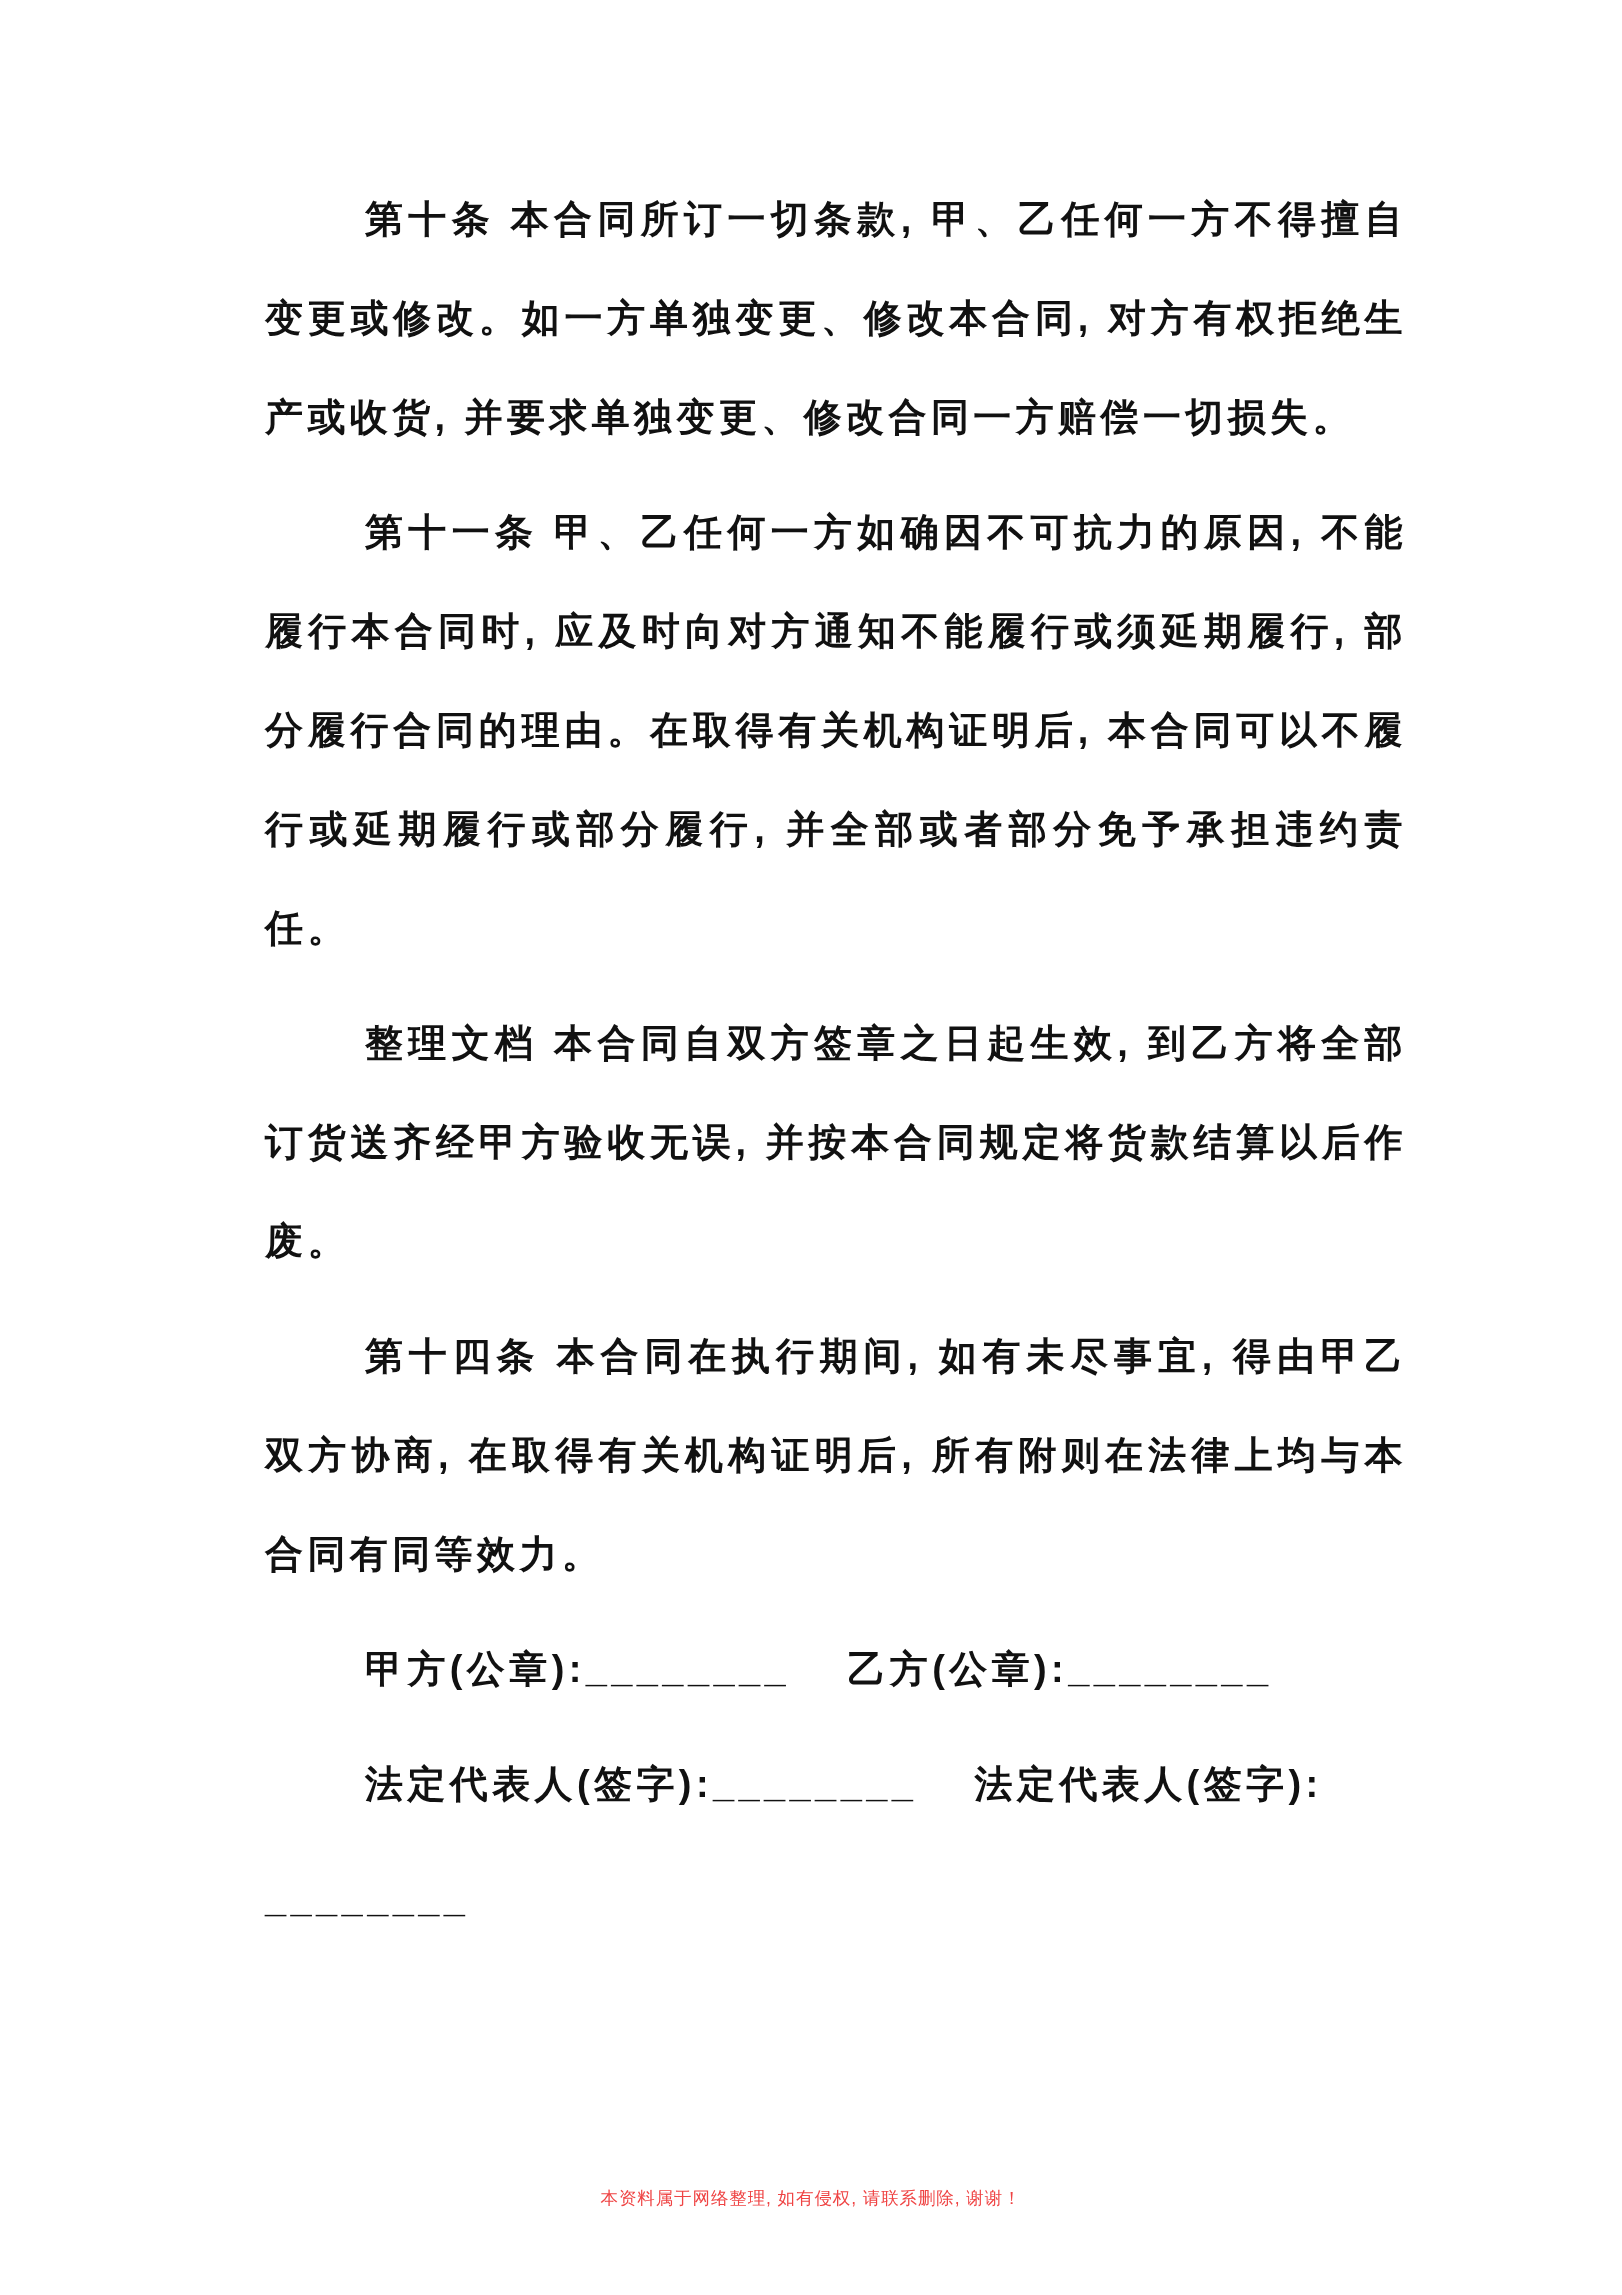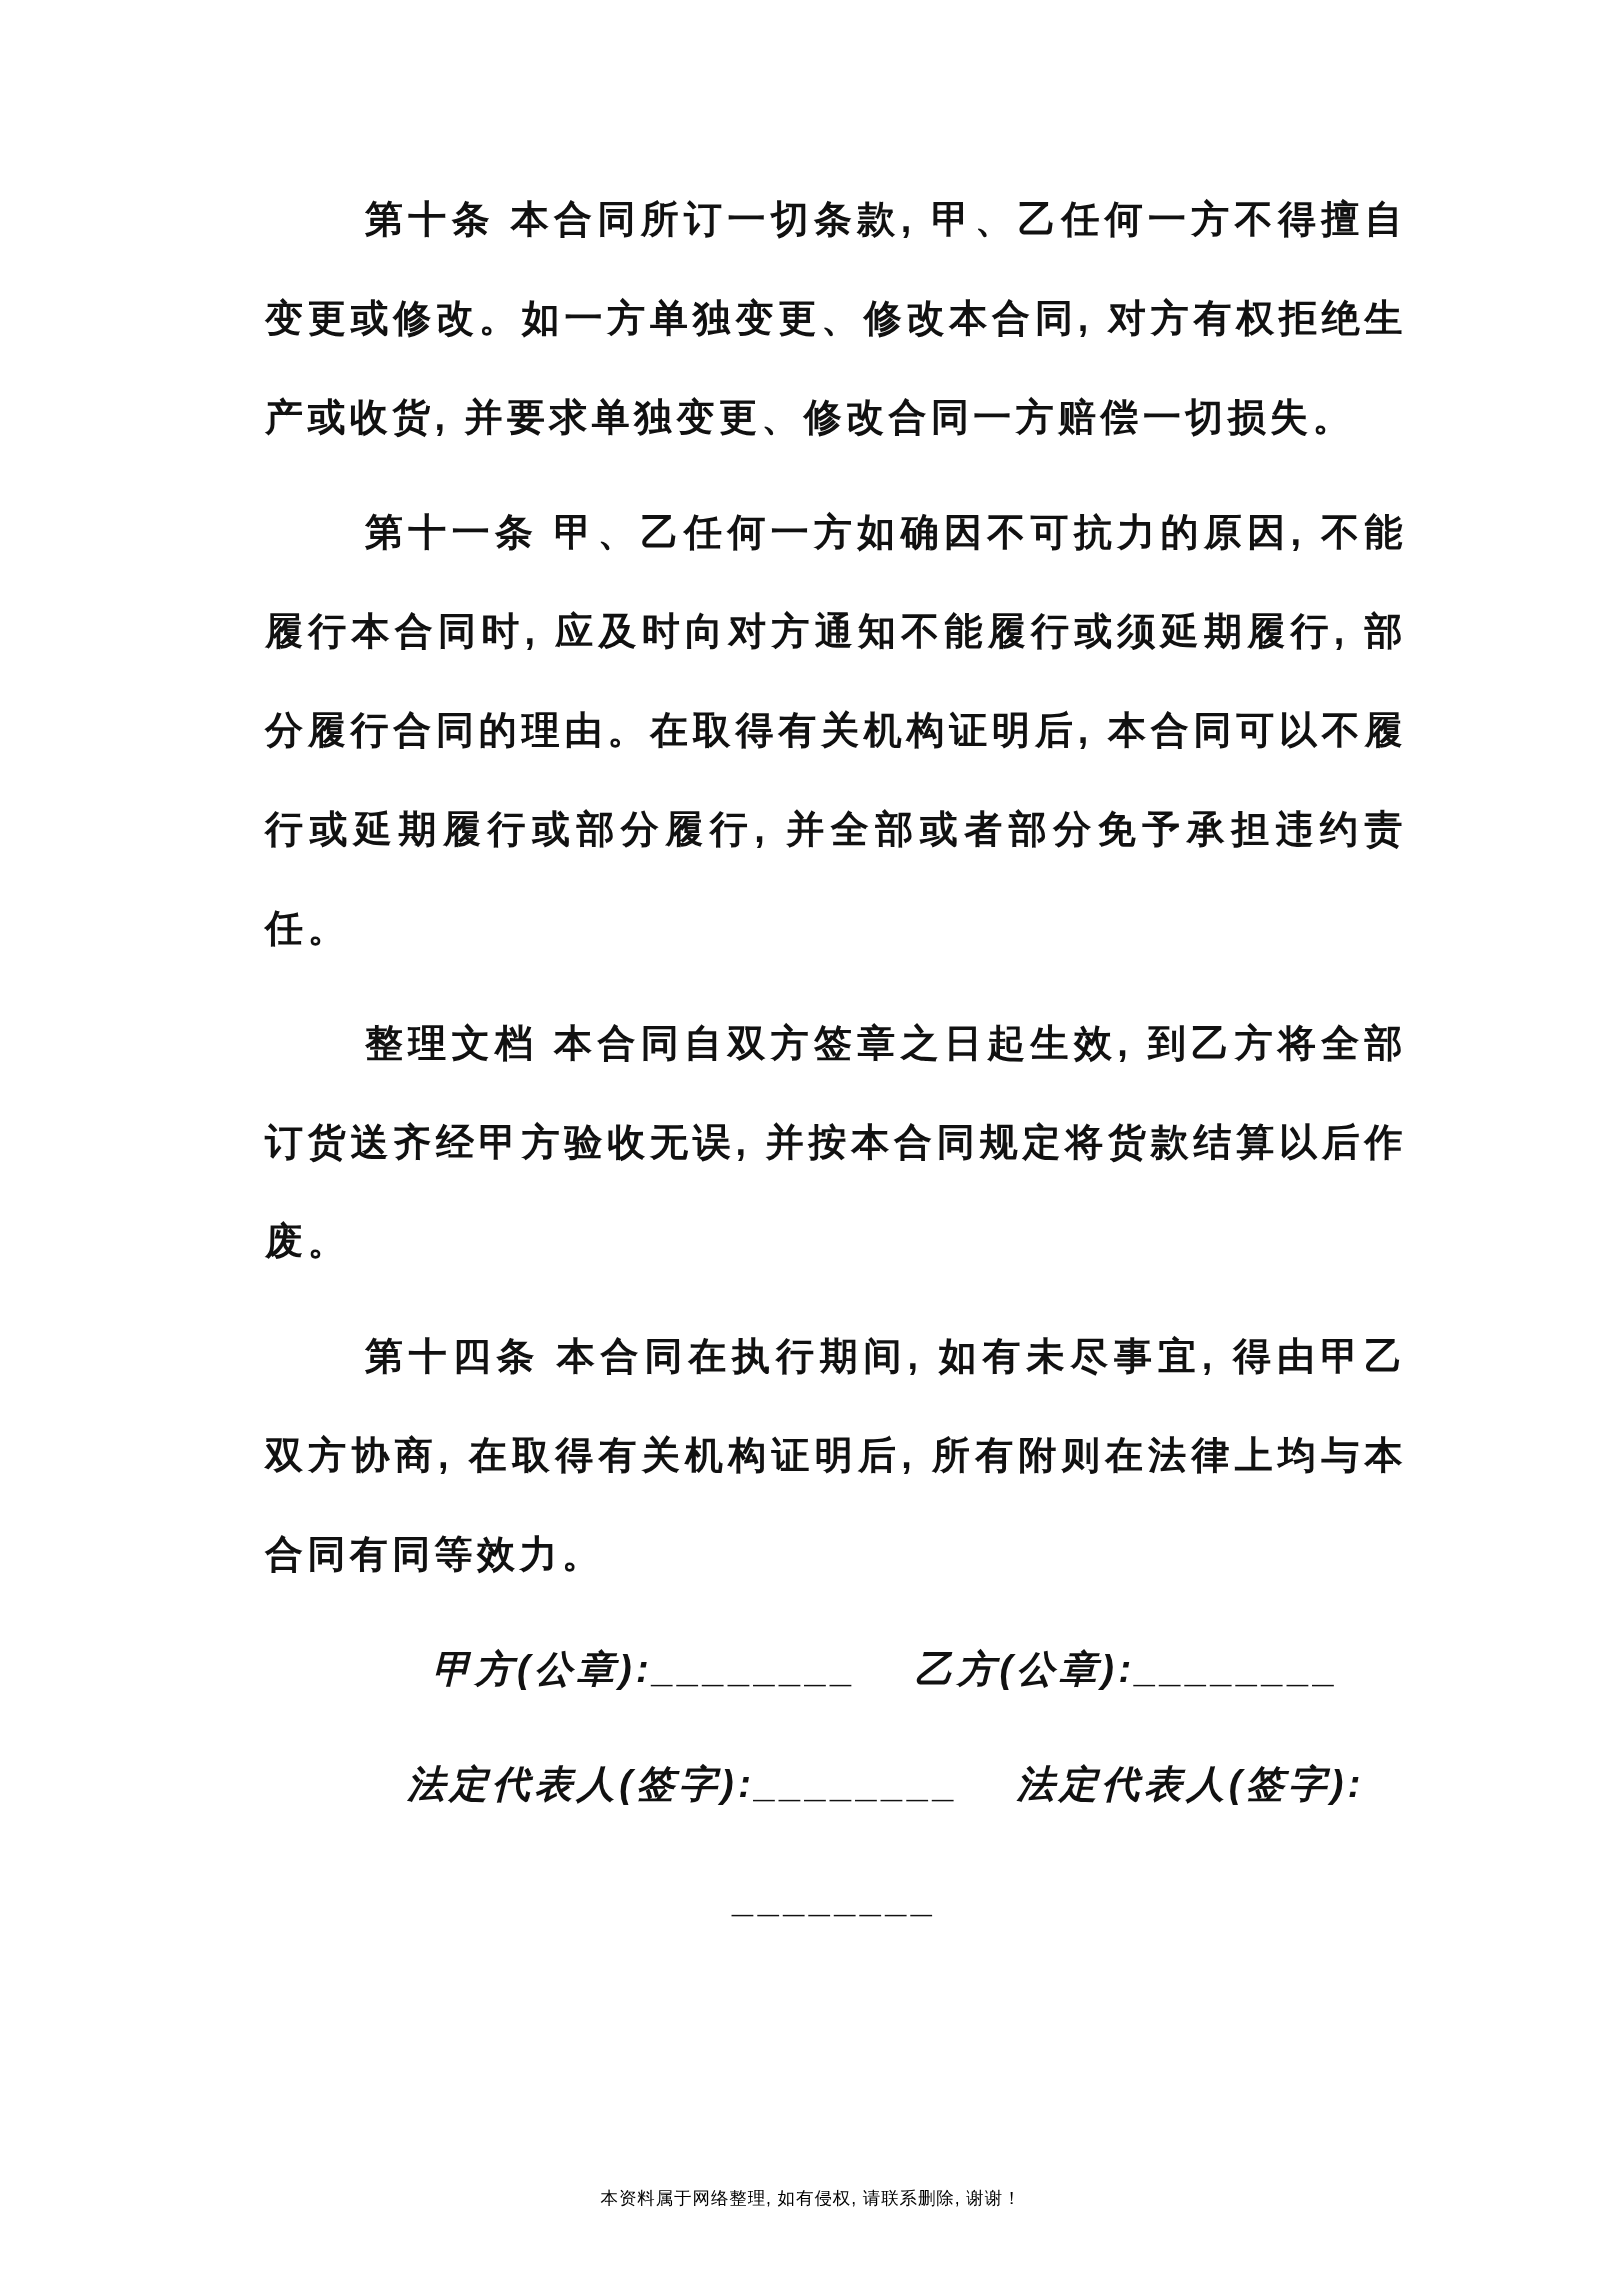--- a/index.html
+++ b/index.html
@@ -37,38 +37,37 @@
     font-size: 38px;
     font-weight: 700;
     line-height: 99px;
     letter-spacing: 4.4px;
     text-indent: 100px;
     text-align: justify;
     text-justify: inter-ideograph;
     color: #111111;
   }
   .para.sig {
-    text-align: center;
-    font-style: italic;
+    text-align: left;
   }
   .para.no-indent {
     text-indent: 0;
   }
   .para.nowrap {
     white-space: nowrap;
   }
   .footer-note {
     position: absolute;
     top: 2186px;
     left: 0;
     right: 0;
     text-align: center;
     font-size: 17.5px;
     letter-spacing: 0.9px;
-    color: #000000;
+    color: #ef4444;
   }
 </style>
 </head>
 <body>
 
 <div class="page">
 
 
   <div class="content">
     <p class="para">第十条 本合同所订一切条款, 甲、乙任何一方不得擅自变更或修改。如一方单独变更、修改本合同, 对方有权拒绝生产或收货, 并要求单独变更、修改合同一方赔偿一切损失。</p>

